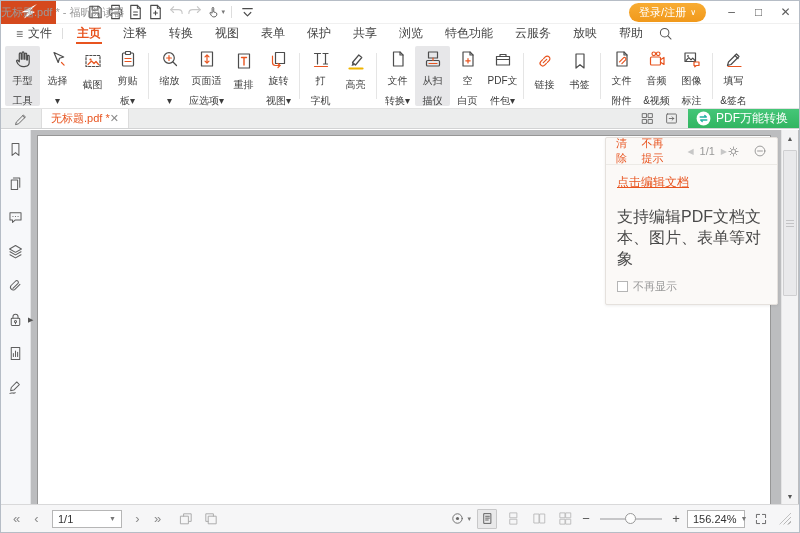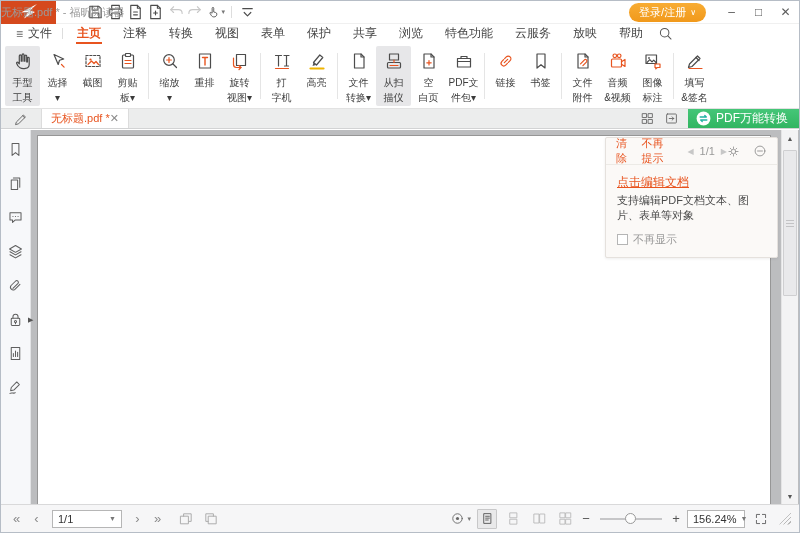--- a/index.html
+++ b/index.html
@@ -28,21 +28,21 @@
 .menu-item{padding:0 11px;height:19px;display:flex;align-items:center;position:relative;cursor:pointer}
 .menu-item.active{color:#E8541F;font-weight:bold}
 .menu-item.active::after{content:"";position:absolute;left:10px;right:10px;bottom:-1px;height:2px;background:#E8541F}
 .menu-search{margin-left:3px;display:flex;align-items:center}
 
 
 .ribbon{height:66px;display:flex;align-items:center;padding:0 2px 0 4px;border-bottom:1px solid #e2e2e2;background:#fff}
 .ritem{min-width:35px;height:60px;padding:3px 2px 1px;display:flex;flex-direction:column;align-items:center;border-radius:2px;cursor:pointer}
 .ritem.selected{background:#e7e7e9}
 .ricon{height:24px;display:flex;align-items:center;justify-content:center}
-.rlabel{font-size:10px;line-height:15px;text-align:center;color:#3c3c3c;white-space:pre-line;margin-top:2px}
+.rlabel{font-size:10px;line-height:20px;text-align:center;color:#3c3c3c;white-space:pre-line;margin-top:2px}
 .rdivider{width:1px;height:46px;background:#e5e5e5;margin:0 3px;flex:0 0 auto}
 
 
 .tabbar{height:20px;background:#eceded;display:flex;align-items:stretch;border-bottom:1px solid #d2d3d4;position:relative}
 .tb-pencil{width:40px;display:flex;align-items:center;justify-content:center}
 .tab{background:#ffffff;display:flex;align-items:center;padding:0 9px;border-left:1px solid #dcdcdc;border-right:1px solid #dcdcdc;cursor:pointer}
 .tab-label{color:#E8541F;font-size:11px}
 .tab-close{color:#8a8a8a;font-size:11px;line-height:1}
 .tb-icons{margin-left:auto;display:flex;align-items:center;gap:9px;padding-right:8px}
 .tb-icon{display:flex;align-items:center;justify-content:center}
@@ -64,21 +64,21 @@
 
 .notif{position:absolute;top:7px;right:21px;width:173px;background:#fbf9f7;border:1px solid #e5e1dd;border-radius:2px;box-shadow:0 1px 3px rgba(0,0,0,.07)}
 .notif-head{display:flex;align-items:center;height:27px;padding:0 10px;border-bottom:1px solid #eceae6;font-size:11px}
 .notif-clear{color:#E8541F;margin-right:9px;cursor:pointer}
 .notif-noremind{color:#E8541F;cursor:pointer}
 .notif-pager{display:flex;align-items:center;gap:6px;margin-left:13px;color:#999}
 .pg-arrow{font-size:8px;color:#c7c7c7;cursor:pointer}
 .notif-acts{margin-left:auto;display:flex;align-items:center;gap:13px}
 .notif-body{padding:9px 11px 10px}
 .notif-link{color:#E8541F;font-weight:normal;font-size:12px;text-decoration:underline;cursor:pointer;display:inline-block}
-.notif-desc{margin-top:2px;font-size:11px;color:#4a4a4a}
+.notif-desc{margin-top:16px;font-size:16px;color:#4a4a4a}
 .notif-check{margin-top:9px;display:flex;align-items:center;gap:5px;color:#9a9a9a;font-size:11px;cursor:pointer}
 .checkbox{width:11px;height:11px;background:#fff;border:1px solid #b5b5b5}
 
 
 .statusbar{position:absolute;left:0;right:0;bottom:0;height:28px;background:#f6f6f7;border-top:1px solid #d9d9da;display:flex;align-items:center;padding:0 8px}
 .st-left{display:flex;align-items:center;gap:5px}
 .nav-glyph{color:#8a8a8a;font-size:13px;width:15px;text-align:center;cursor:pointer}
 .combo{height:18px;background:#fff;border:1px solid #b6b6b6;display:flex;align-items:center;padding:0 5px;font-size:11px;color:#333;cursor:pointer}
 .combo .c-caret{margin-left:auto;color:#777;font-size:7px;padding-left:4px}
 .page-combo{width:70px;margin:0 3px}
@@ -249,20 +249,30 @@
       <div class="ritem">
         <div class="ricon">
           <svg width="20" height="20" viewBox="0 0 20 20" fill="none" stroke="#4c4c4c" stroke-width="1.2" stroke-linecap="round" stroke-linejoin="round">
             <circle cx="9" cy="9" r="5.3"></circle>
             <path d="M13 13l3.5 3.5"></path>
             <path d="M9 6.6v4.8M6.6 9h4.8" stroke="#E8541F"></path>
           </svg>
         </div>
         <div class="rlabel">缩放
 ▾</div>
+      </div>
+      <div class="ritem">
+        <div class="ricon">
+          <svg width="20" height="20" viewBox="0 0 20 20" fill="none" stroke="#4c4c4c" stroke-width="1.2" stroke-linecap="round" stroke-linejoin="round">
+            <rect x="4.5" y="3" width="11" height="14"></rect>
+            <path d="M10 6v8M8 7.8 10 5.8l2 2M8 12.2l2 2 2-2" stroke="#E8541F"></path>
+          </svg>
+        </div>
+        <div class="rlabel">页面适
+应选项▾</div>
       </div>
       <div class="ritem">
         <div class="ricon">
           <svg width="20" height="20" viewBox="0 0 20 20" fill="none" stroke="#4c4c4c" stroke-width="1.2" stroke-linecap="round" stroke-linejoin="round">
             <rect x="4.5" y="3" width="11" height="14"></rect>
             <path d="M7.5 6.5h5M10 6.5V14" stroke="#E8541F" stroke-width="1.4"></path>
           </svg>
         </div>
         <div class="rlabel">重排</div>
       </div>

